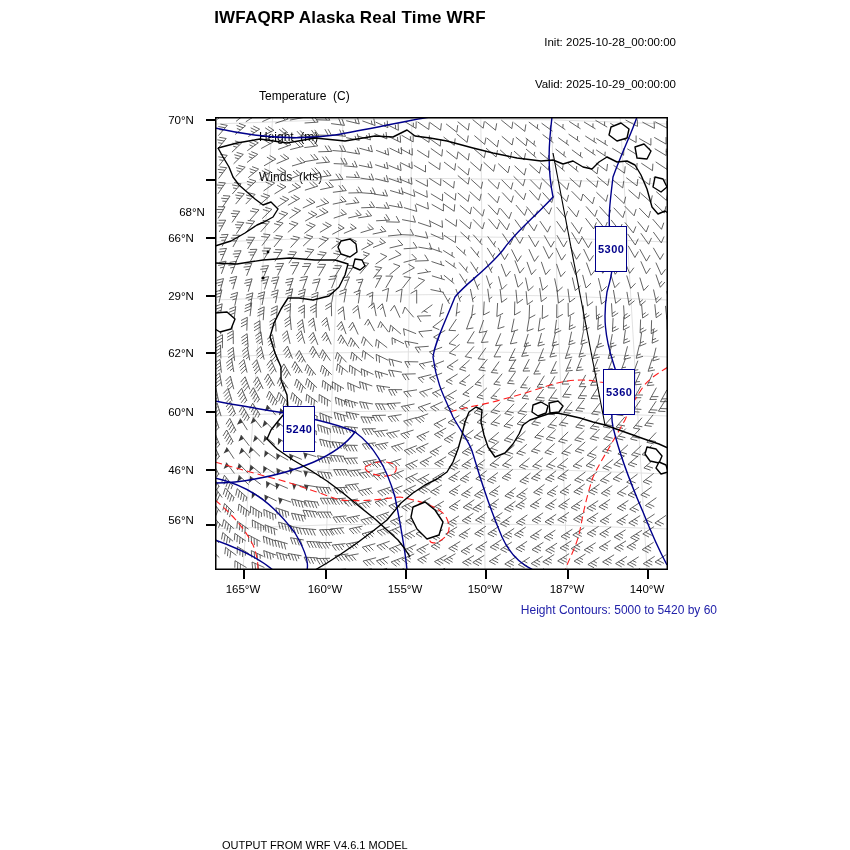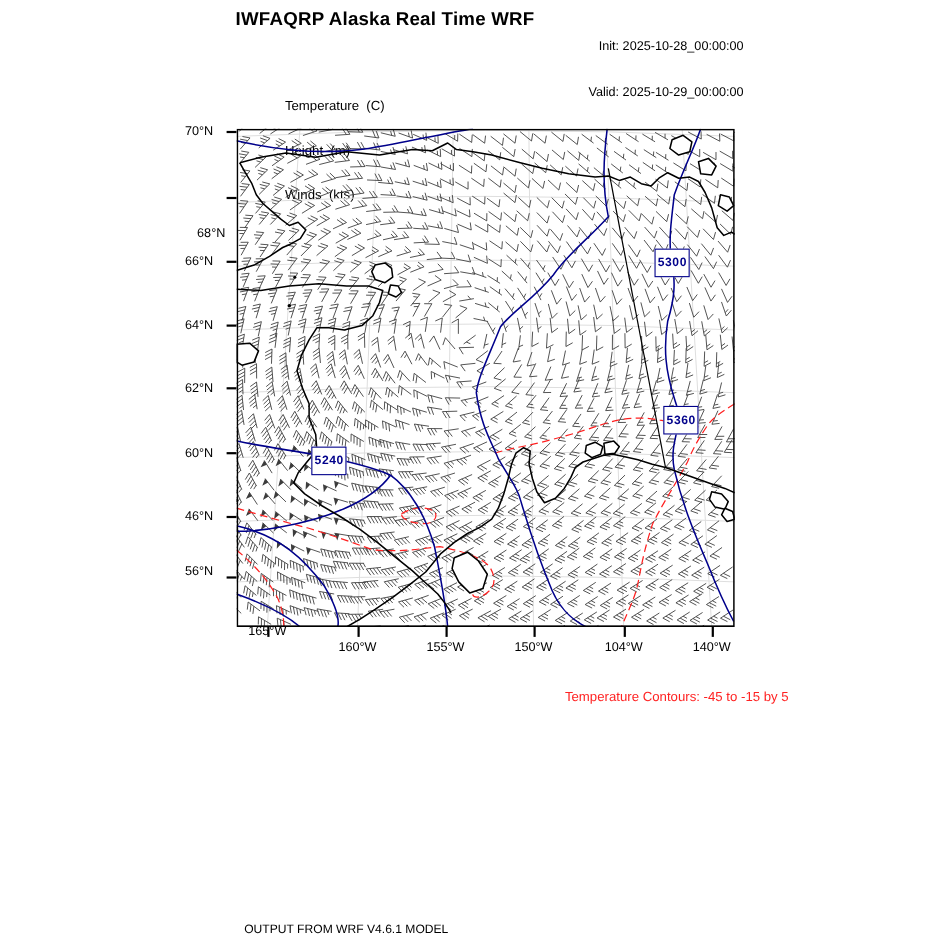--- a/index.html
+++ b/index.html
@@ -4,21 +4,21 @@
 <style>
   html,body{margin:0;padding:0;background:#fff;}
   #canvas{position:relative;width:850px;height:850px;background:#ffffff;
           font-family:"Liberation Sans", sans-serif;color:#000;overflow:hidden;}
   .abs{position:absolute;}
   #title{left:190px;top:8px;width:320px;text-align:center;font-size:17px;font-weight:bold;letter-spacing:.2px;}
   #initvalid{left:500px;top:7px;width:176px;text-align:right;font-size:11.5px;font-weight:normal;line-height:14px;white-space:pre;}
   #legend{left:222px;top:63px;font-size:12px;line-height:13.5px;white-space:pre;margin-left:37px;}
   #mapwrap{left:215px;top:117px;width:453px;height:453px;}
   #mapsvg{position:absolute;left:0;top:0;}
-  .clabel{position:absolute;font-size:11px;line-height:12px;padding:6px 2px;border:1px solid #00008b;
+  .clabel{position:absolute;font-size:11px;line-height:12px;padding:16px 2px;border:1px solid #00008b;
           background:#fff;color:#00008b;font-weight:bold;letter-spacing:.5px;}
   .lat-label{position:absolute;width:44px;text-align:center;font-size:11.5px;line-height:12px;}
   .lon-label{position:absolute;width:56px;text-align:center;font-size:11.5px;line-height:12px;}
   .tick-l{position:absolute;width:9px;height:1.5px;background:#000;}
   .tick-b{position:absolute;width:1.5px;height:9px;background:#000;}
   .caption{left:417px;width:300px;text-align:right;font-size:12px;line-height:13px;}
   #cap-height{top:604px;}
   #cap-temp{top:627px;}
   #footer{left:222px;top:810px;font-size:11px;line-height:14px;white-space:pre;}
 </style>
@@ -108,39 +108,39 @@
   <div class="tick-l abs" style="left:206px;top:179px;"></div>
   <div class="tick-l abs" style="left:206px;top:237px;"></div>
   <div class="tick-l abs" style="left:206px;top:295px;"></div>
   <div class="tick-l abs" style="left:206px;top:352px;"></div>
   <div class="tick-l abs" style="left:206px;top:411px;"></div>
   <div class="tick-l abs" style="left:206px;top:469px;"></div>
   <div class="tick-l abs" style="left:206px;top:524px;"></div>
   <div class="lat-label" style="left:159px;top:114px;">70°N</div>
   <div class="lat-label" style="left:170px;top:174px;margin-top:32px;">68°N</div>
   <div class="lat-label" style="left:159px;top:232px;">66°N</div>
-  <div class="lat-label" style="left:159px;top:290px;">64°N</div>
+  <div class="lat-label" style="left:159px;top:290px;">29°N</div>
   <div class="lat-label" style="left:159px;top:347px;">62°N</div>
   <div class="lat-label" style="left:159px;top:406px;">60°N</div>
   <div class="lat-label" style="left:159px;top:464px;">46°N</div>
   <div class="lat-label" style="left:159px;top:514px;">56°N</div>
 
   <div class="tick-b abs" style="left:243px;top:570px;"></div>
   <div class="tick-b abs" style="left:325px;top:570px;"></div>
   <div class="tick-b abs" style="left:405px;top:570px;"></div>
   <div class="tick-b abs" style="left:485px;top:570px;"></div>
   <div class="tick-b abs" style="left:567px;top:570px;"></div>
   <div class="tick-b abs" style="left:647px;top:570px;"></div>
-  <div class="lon-label" style="left:215px;top:568px;text-align:center;">165°W</div>
+  <div class="lon-label" style="left:215px;top:583px;text-align:center;">165°W</div>
   <div class="lon-label" style="left:297px;top:583px;">160°W</div>
   <div class="lon-label" style="left:377px;top:583px;">155°W</div>
   <div class="lon-label" style="left:457px;top:583px;">150°W</div>
-  <div class="lon-label" style="left:539px;top:583px;">104°W</div>
+  <div class="lon-label" style="left:539px;top:583px;">187°W</div>
   <div class="lon-label" style="left:619px;top:583px;">140°W</div>
 
-  <div id="cap-temp" class="abs caption" style="color:#ff2222;">Temperature Contours: -45 to -15 by 5</div>
+  <div id="cap-height" class="abs caption" style="color:#2222aa;">Height Contours: 5000 to 5420 by 60</div>
 
   <div id="footer" class="abs">
     <div>OUTPUT FROM WRF V4.6.1 MODEL</div>
     
   </div>
 
 </div>
 
 </body></html>

